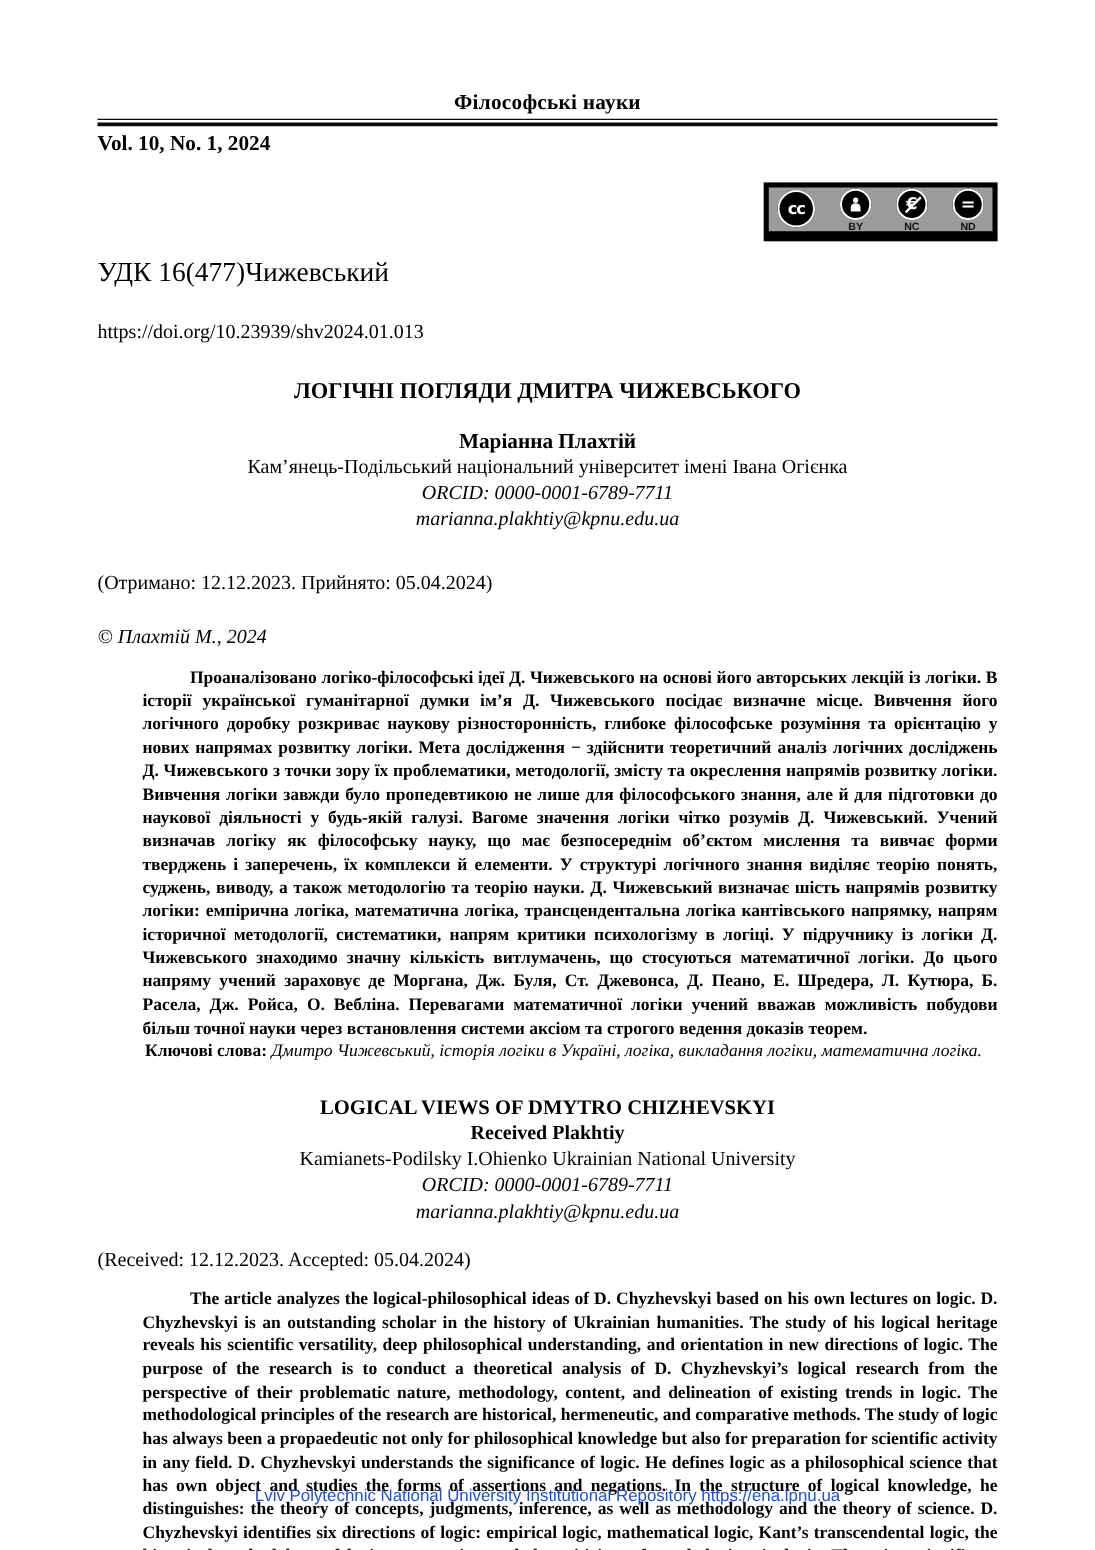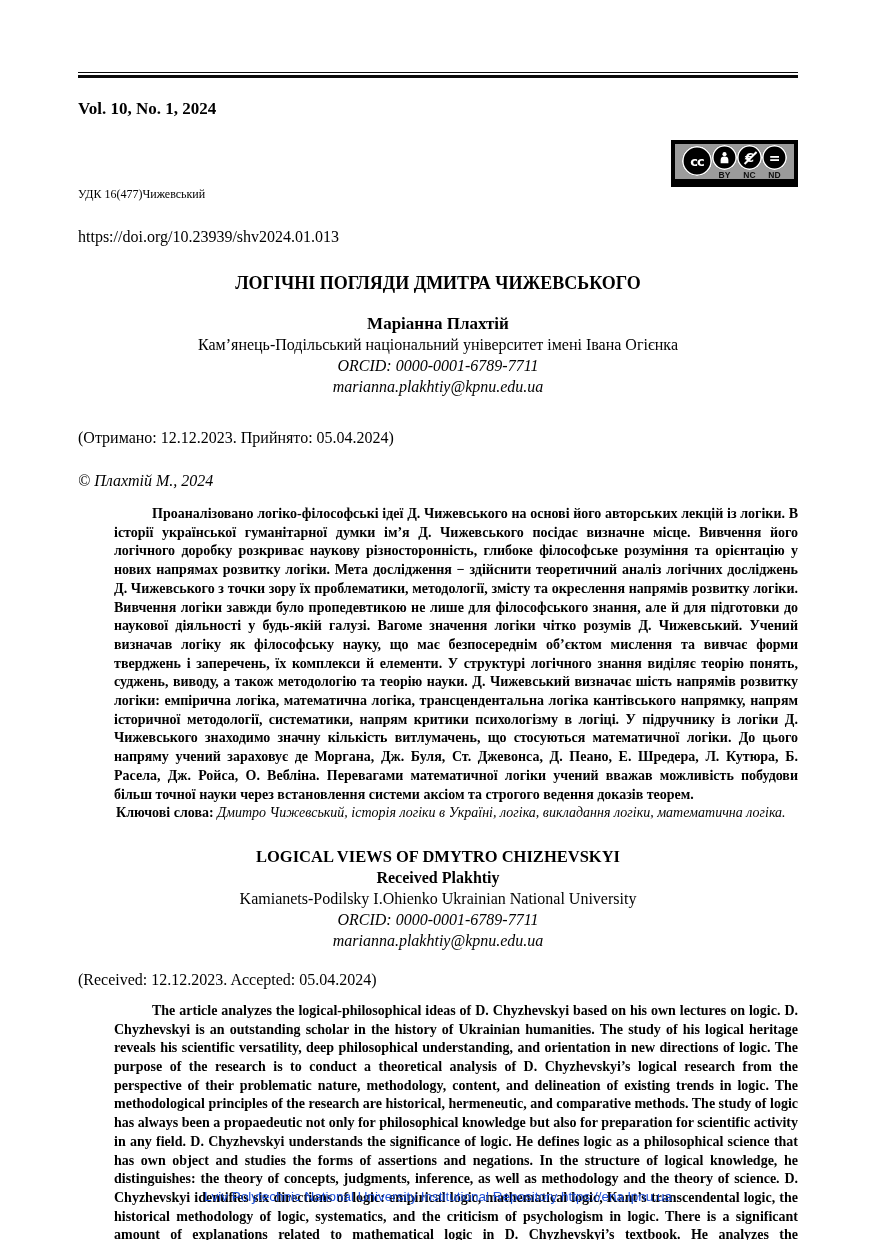--- a/index.html
+++ b/index.html
@@ -15,25 +15,25 @@
 
   .journal-header {
     text-align: center; font-weight: bold; font-size: 17px;
     margin: 0 0 3px 0; letter-spacing: 0.2px;
   }
   .header-rule {
     height: 2px;
     border-top: 1.5px solid #0a0a0a;
     border-bottom: 3px solid #0a0a0a;
   }
-  .vol-line { font-weight: bold; font-size: 17px; margin-top: 21px; }
+  .vol-line { font-weight: bold; font-size: 17px; margin-top: 4px; }
 
   .badge-row { display: flex; justify-content: flex-end; margin-top: 21px; height: 47px; }
   .cc-badge {
-    display: flex; align-items: center; gap: 0;
+    display: flex; align-items: center; gap: 20px;
     background: #9b9b9b;
     border: 4px solid #000; border-bottom-width: 8px;
     padding: 2px 7px 0 7px;
     box-sizing: border-box; height: 47px;
   }
   .cc-circle {
     border-radius: 50%; background: #000;
     box-shadow: inset 0 0 0 1.6px #fff;
     color: #fff; display: flex; align-items: center; justify-content: center;
     font-weight: bold; font-family: "DejaVu Sans", sans-serif;
@@ -46,21 +46,21 @@
     color: #111; margin-top: 1px; line-height: 9px;
   }
   .nc-wrap { position: relative; width: 14px; height: 16px; display:flex; align-items:center; justify-content:center; }
   .nc-sym { font-size: 13px; font-weight: bold; }
   .nc-slash {
     position: absolute; left: -1px; top: 7px; width: 17px; height: 1.8px;
     background: #fff; transform: rotate(-45deg);
   }
   .nd-sym { font-size: 14px; font-weight: bold; letter-spacing: 0; }
 
-  .udc-line { font-size: 12px; margin-top: 0; }
+  .udc-line { font-size: 22px; margin-top: 12px; }
   .doi-line { font-size: 16px; margin-top: 26px; }
 
   .title-ua { text-align: center; font-weight: bold; font-size: 18px; margin-top: 27px; }
 
   .author-block { text-align: center; margin-top: 19px; font-size: 16px; line-height: 21px; }
   .author-name { font-weight: bold; font-size: 17px; }
   .italic { font-style: italic; }
 
   .received-line { font-size: 16px; margin-top: 32px; }
   .copyright-line { font-size: 16px; font-style: italic; margin-top: 25px; }
@@ -86,20 +86,21 @@
     text-align: center;
     font-family: "Liberation Sans", sans-serif;
     font-size: 13.5px; color: #1d4ed8;
   }
 </style>
 </head>
 <body>
 
 <div class="page">
 
+  <div class="journal-header">Філософські науки</div>
   <div class="header-rule"></div>
   <div class="vol-line">Vol. 10, No. 1, 2024</div>
 
   <div class="badge-row">
     <div class="cc-badge">
       <div class="cc-circle cc-main">
         <span>cc</span>
       </div>
       <div class="cc-col">
         <div class="cc-circle">

